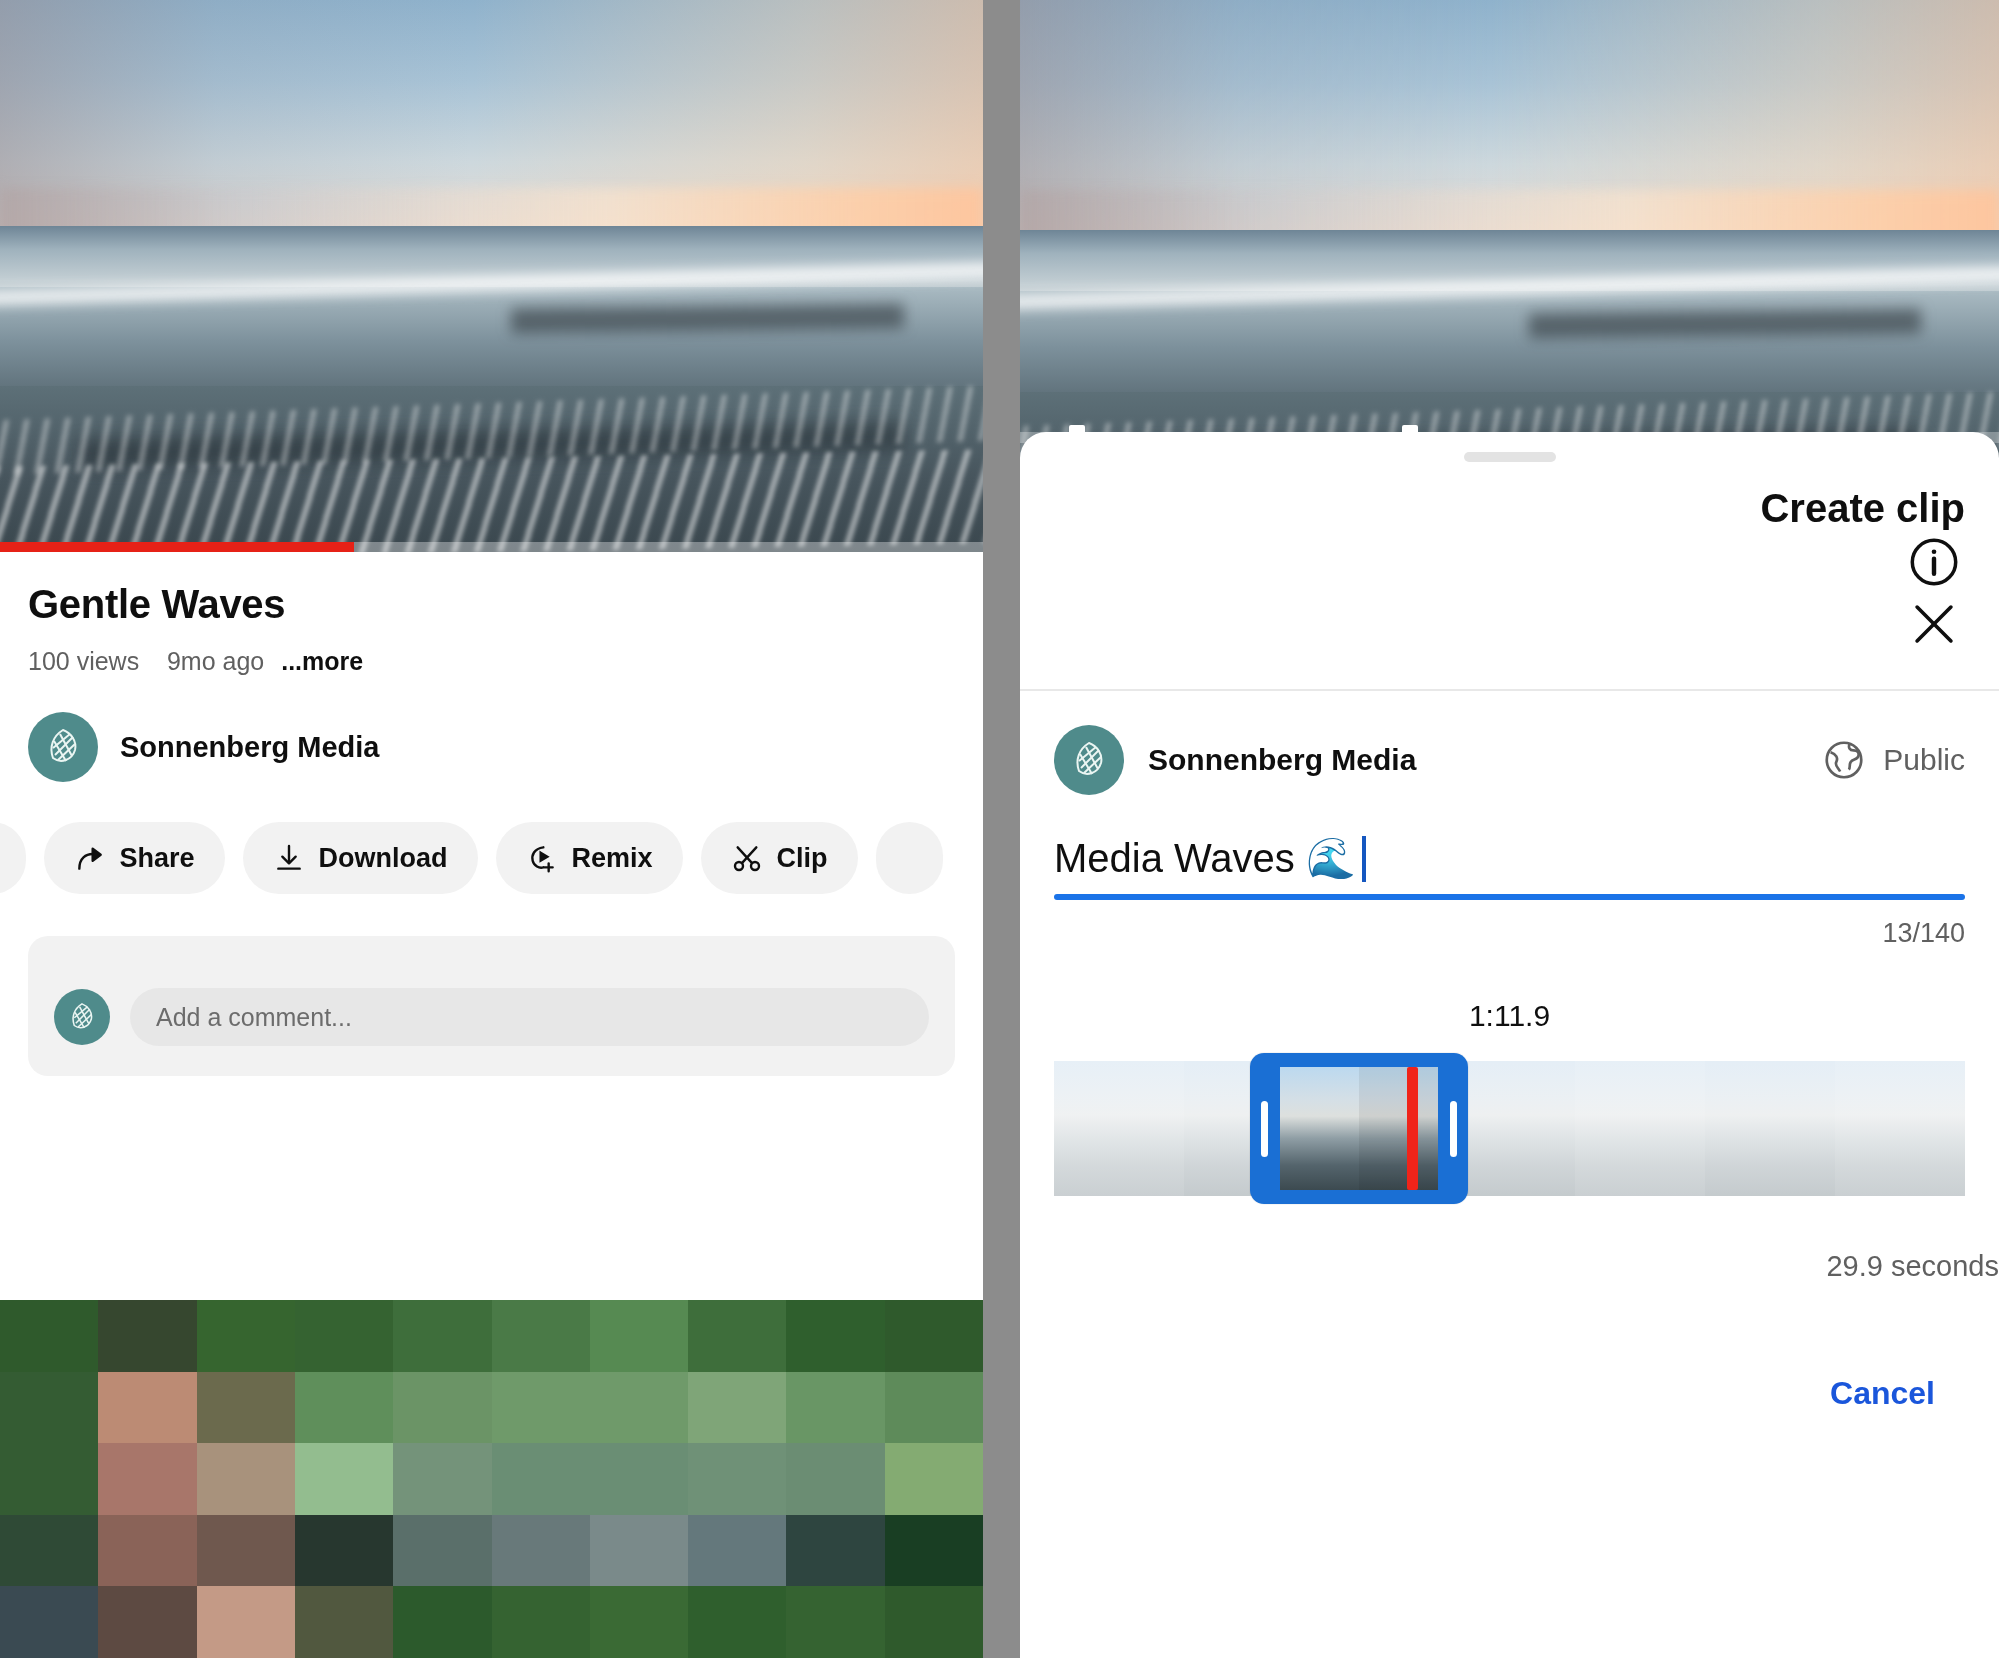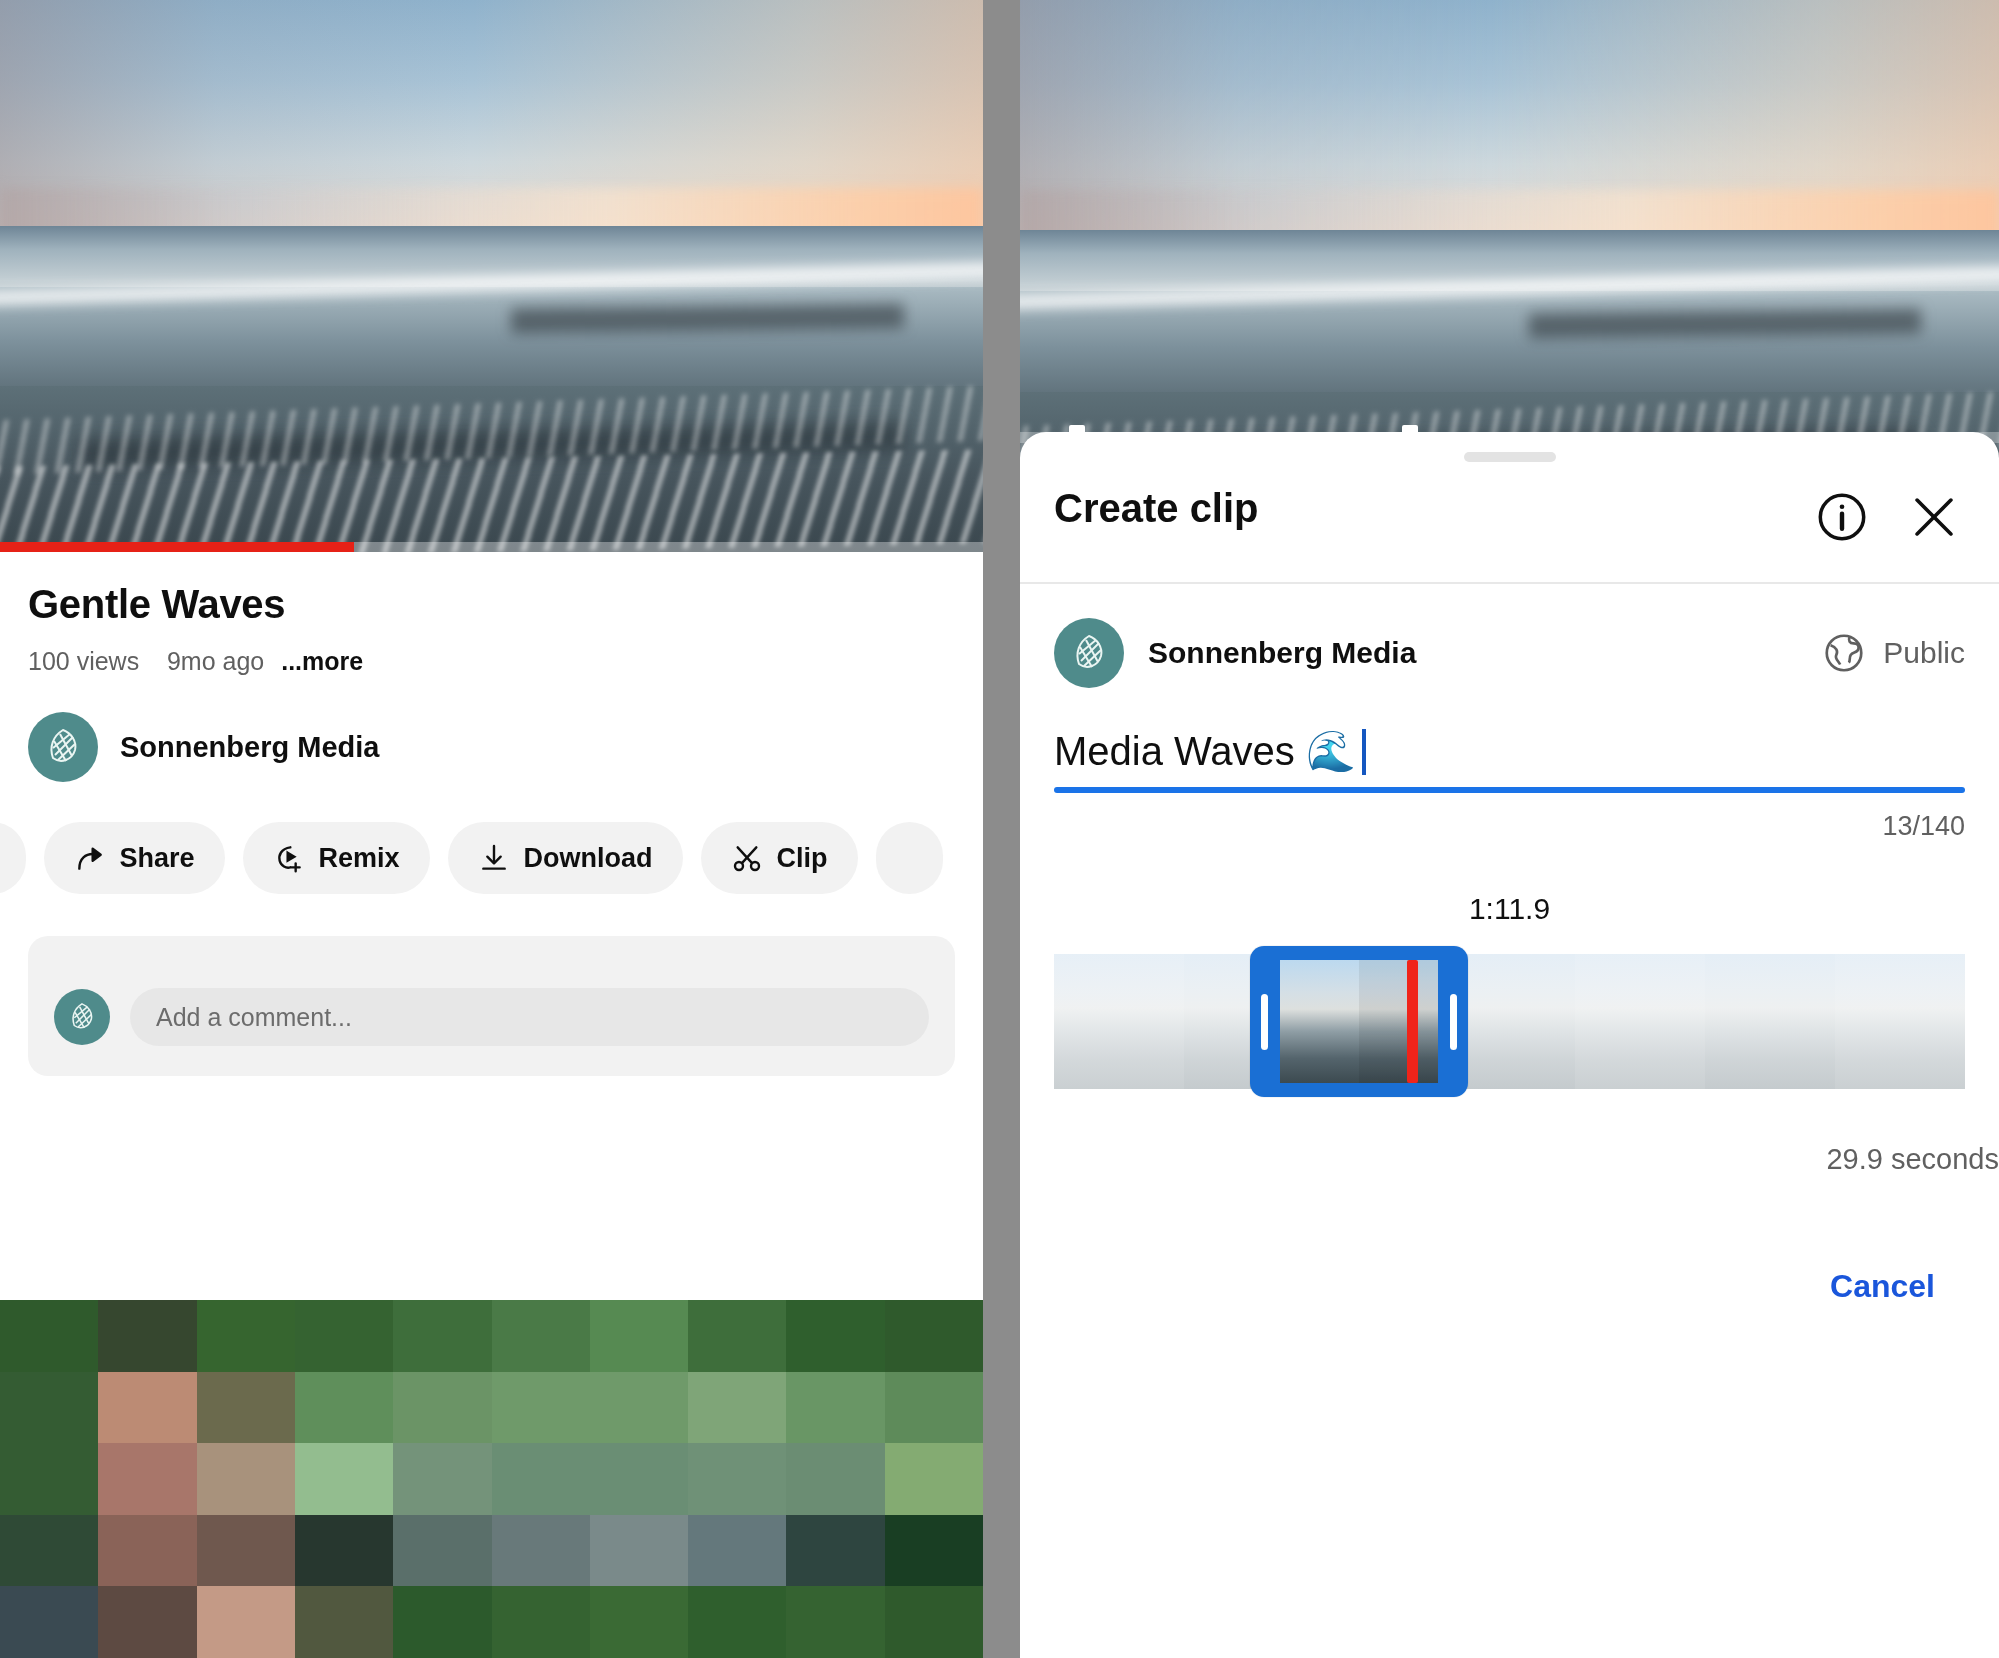--- a/index.html
+++ b/index.html
@@ -122,21 +122,21 @@
   .pr-track { position:absolute; left:0; bottom:117px; width:100%; height:11px; background: rgba(255,255,255,.3); }
   .pr-fill { position:absolute; left:5.5%; top:0; height:100%; width:34%; background:#e62117; }
   .pr-dot { position:absolute; top:50%; width:16px; height:26px; background:#fff; transform:translateY(-50%); border-radius:2px; }
 
   .sheet {
     position:absolute; left:0; top:432px; width:979px; height:1226px;
     background:#fff; border-radius:26px 26px 0 0;
   }
   .grabber { width:92px; height:10px; background:#e3e3e3; border-radius:6px; margin:20px auto 0 auto; }
 
-  .sheet-head { display:flex; align-items:flex-start; padding: 24px 34px 0 34px; }
+  .sheet-head { display:flex; align-items:flex-end; padding: 24px 34px 0 34px; flex-direction: column; }
   .sheet-title { font-size:40px; font-weight:700; color:#0f0f0f; flex:1; }
   .icon-btn { width:62px; height:62px; display:flex; align-items:center; justify-content:center; flex:0 0 auto; }
   .divider { height:2px; background:#e8e8e8; margin-top:34px; }
 
   .sheet-channel { display:flex; align-items:center; gap:24px; padding: 34px 34px 0 34px; }
   .sheet-channel .nm { font-size:30px; font-weight:700; color:#0f0f0f; flex:1; }
   .privacy { display:flex; align-items:center; gap:16px; font-size:30px; color:#606060; }
 
   .title-field { margin: 40px 34px 0 34px; }
   .title-value { font-size:40px; color:#0f0f0f; display:flex; align-items:center; padding-bottom:12px; }
@@ -222,35 +222,35 @@
 
       <button class="chip">
         <svg width="32" height="32" viewBox="0 0 24 24" fill="none" stroke="#0f0f0f" stroke-width="1.8" stroke-linecap="round" stroke-linejoin="round">
           <path d="M4 20 C4 12 9 9 14 9"></path>
             <path d="M14 5 L20 9.5 L14 14 Z" fill="#0f0f0f"></path>
         </svg>
         <span>Share</span>
       </button>
 
       <button class="chip">
+        <svg width="32" height="32" viewBox="0 0 24 24" fill="none" stroke="#0f0f0f" stroke-width="1.8" stroke-linecap="round" stroke-linejoin="round">
+          <path d="M12 3 v12"></path>
+            <path d="M7 11 l5 5 l5 -5"></path>
+            <path d="M4 20 h16"></path>
+        </svg>
+        <span>Download</span>
+      </button>
+
+      <button class="chip">
         <svg width="32" height="32" viewBox="0 0 24 24" fill="none" stroke="#0f0f0f" stroke-width="1.8" stroke-linecap="round">
           <path d="M13 4 C6 5 4 10 5 14 C6 18 10 20 13 19"></path>
           <path d="M11 8 L16 11 L11 14 Z" fill="#0f0f0f"></path>
           <path d="M17 16 v6 M14 19 h6"></path>
         </svg>
         <span>Remix</span>
-      </button>
-
-      <button class="chip">
-        <svg width="32" height="32" viewBox="0 0 24 24" fill="none" stroke="#0f0f0f" stroke-width="1.8" stroke-linecap="round" stroke-linejoin="round">
-          <path d="M12 3 v12"></path>
-            <path d="M7 11 l5 5 l5 -5"></path>
-            <path d="M4 20 h16"></path>
-        </svg>
-        <span>Download</span>
       </button>
 
       <button class="chip">
         <svg width="32" height="32" viewBox="0 0 24 24" fill="none" stroke="#0f0f0f" stroke-width="1.8" stroke-linecap="round">
           <circle cx="6" cy="18" r="3"></circle>
             <circle cx="18" cy="18" r="3"></circle>
           <path d="M8.2 15.8 L19 4"></path>
             <path d="M15.8 15.8 L5 4"></path>
         </svg>
         <span>Clip</span>

